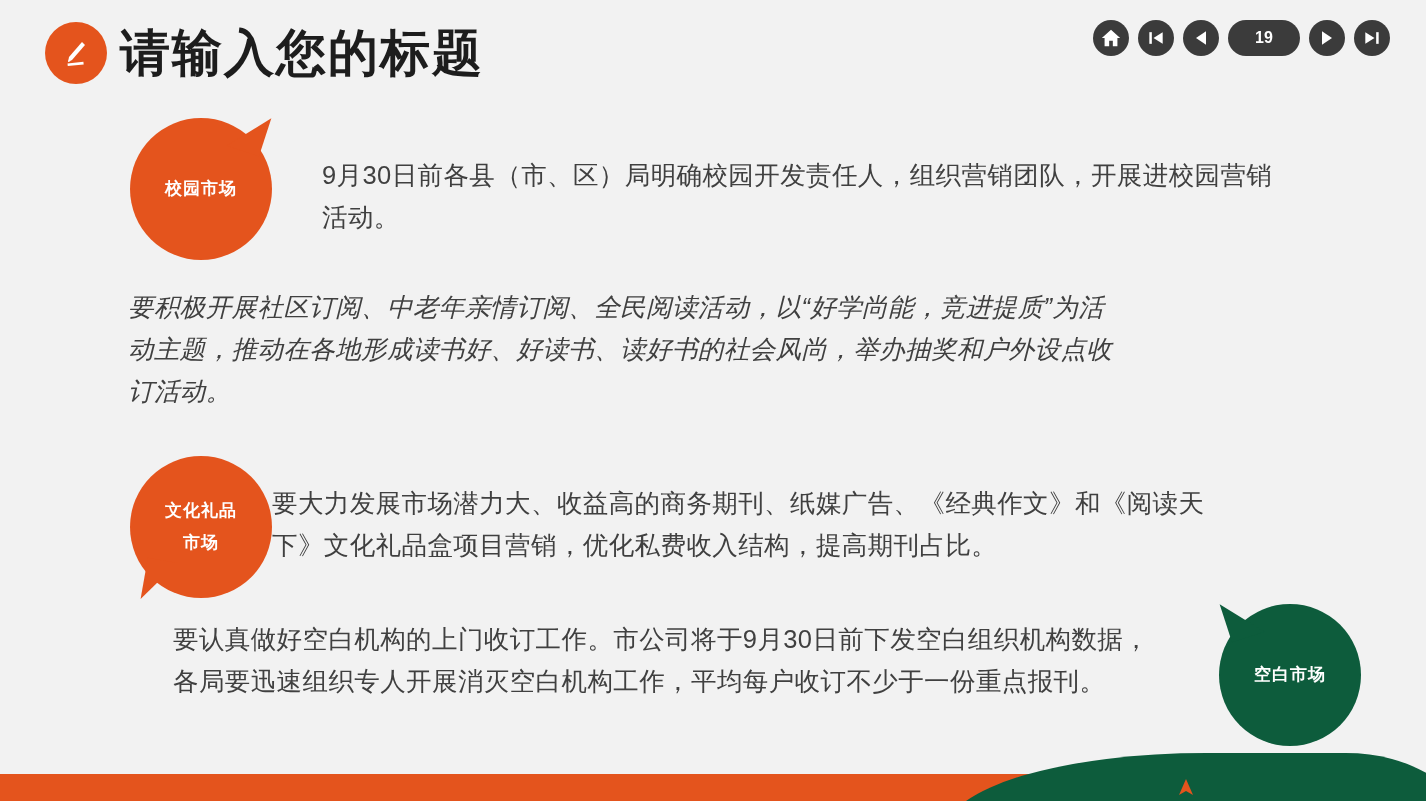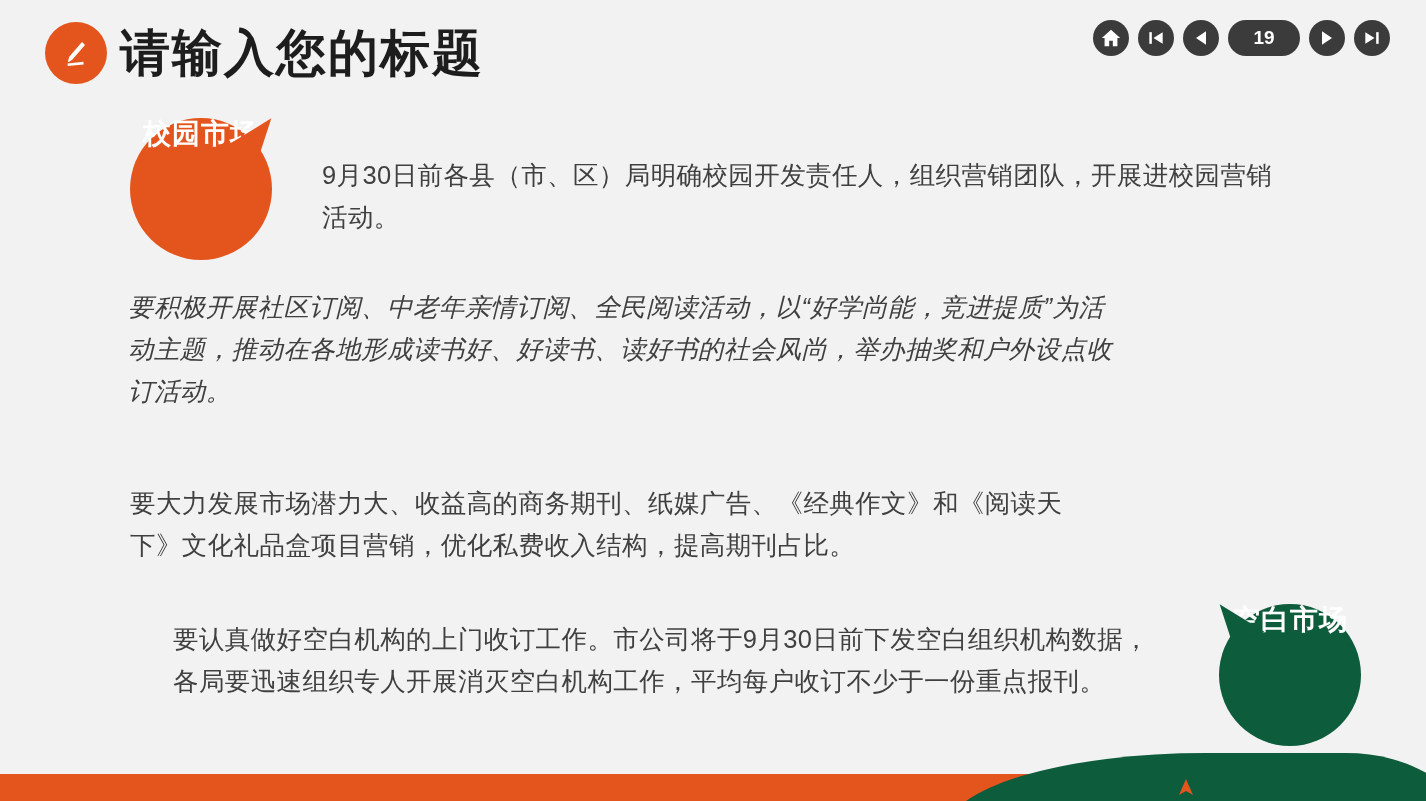--- a/index.html
+++ b/index.html
@@ -66,21 +66,21 @@
     justify-content: center;
     cursor: pointer;
   }
   .nav-btn svg { display:block; }
   .page-pill {
     min-width: 72px;
     height: 36px;
     border-radius: 18px;
     background: #3b3b3b;
     color: #fff;
-    font-size: 19px;
+    font-size: 16px;
     font-weight: bold;
     display: flex;
     align-items: center;
     justify-content: center;
     padding: 0 8px;
     box-sizing: border-box;
     cursor: pointer;
   }
 
   
@@ -88,25 +88,25 @@
     position: absolute;
     display: flex;
     align-items: flex-start;
   }
 
   .bubble {
     width: 142px;
     height: 142px;
     border-radius: 50%;
     display: flex;
-    align-items: flex-start;
+    align-items: center;
     justify-content: center;
     text-align: center;
     color: #fff;
-    font-size: 28px;
+    font-size: 17px;
     font-weight: bold;
     line-height: 32px;
     letter-spacing: 1px;
     position: relative;
     flex: none;
   }
   .bubble.orange { background: #e4541d; }
   .bubble.green  { background: #0d5c3c; }
 
   
@@ -240,20 +240,27 @@
     <span>校园市场</span>
   </div>
   <div class="body-text">9月30日前各县（市、区）局明确校园开发责任人，组织营销团队，开展进校园营销活动。</div>
 </div>
 
 <div class="row" id="row2">
   <div class="body-text">要积极开展社区订阅、中老年亲情订阅、全民阅读活动，以“好学尚能，竞进提质”为活动主题，推动在各地形成读书好、好读书、读好书的社会风尚，举办抽奖和户外设点收订活动。</div>
 </div>
 
 <div class="row" id="row3">
+  <div class="bubble orange">
+    <span class="tail bl"></span>
+    <span style="display:block">
+      <span style="display:block">文化礼品</span>
+      <span style="display:block">市场</span>
+    </span>
+  </div>
   <div class="body-text">要大力发展市场潜力大、收益高的商务期刊、纸媒广告、《经典作文》和《阅读天下》文化礼品盒项目营销，优化私费收入结构，提高期刊占比。</div>
 </div>
 
 <div class="row" id="row4">
   <div class="body-text">要认真做好空白机构的上门收订工作。市公司将于9月30日前下发空白组织机构数据，各局要迅速组织专人开展消灭空白机构工作，平均每户收订不少于一份重点报刊。</div>
   <div class="bubble green">
     <span class="tail tl"></span>
     <span>空白市场</span>
   </div>
 </div>

